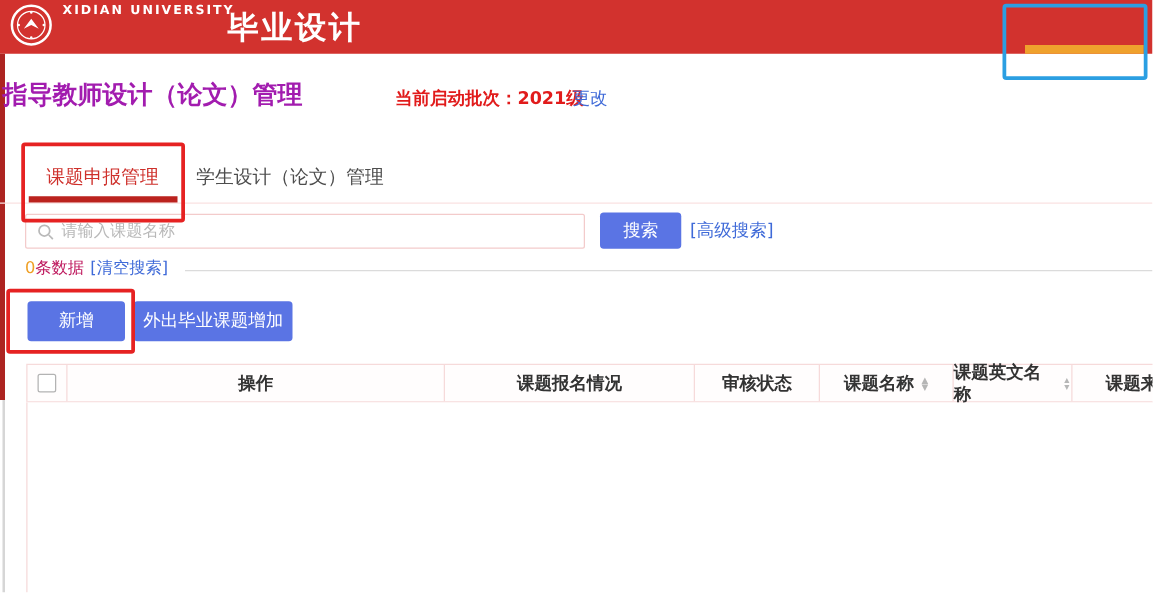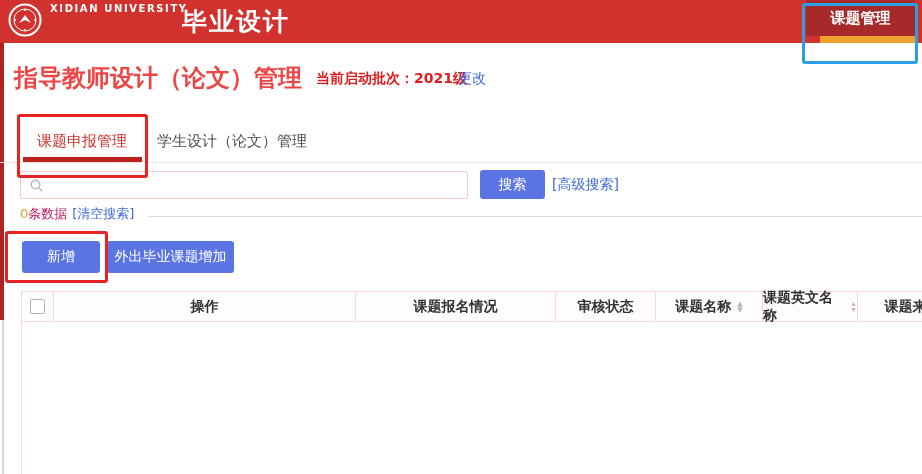--- a/index.html
+++ b/index.html
@@ -20,21 +20,21 @@
   .nav-underline { position:absolute; left:820px; top:36px; width:95px; height:7px; background:#efa12d; }
   
   .ann { position:absolute; border:3px solid; border-radius:3px; z-index:50; pointer-events:none; }
   .ann-blue { left:802px; top:3px; width:116px; height:61px; border-color:#2b9fe2; }
   .ann-tab  { left:17px;  top:114px; width:131px; height:64px; border-color:#e62222; }
   .ann-add  { left:5px;   top:231px; width:103px; height:52px; border-color:#e62222; }
   
   .left-strip { position:absolute; left:0; top:43px; width:4px; height:277px; background:#ad2421; }
   .left-line  { position:absolute; left:2px; top:320px; width:2px; height:154px; background:#d6d6d6; }
   
-  .page-title { position:absolute; left:14px; top:62px; font-size:24px; font-weight:bold; color:#ef4444; }
+  .page-title { position:absolute; left:2px; top:62px; font-size:20px; font-weight:bold; color:#a21caf; }
   .batch { position:absolute; left:316px; top:70px; font-size:14px; font-weight:bold; color:#e11b1b; }
   .change-link { position:absolute; left:458px; top:70px; font-size:14px; color:#3f6ad8; cursor:pointer; }
   
   .tabbar-line { position:absolute; left:0; top:162px; width:922px; height:1px; background:#fae2e2; }
   .tab { position:absolute; top:132px; font-size:15px; cursor:pointer; }
   .tab-active { left:37px; color:#ce302b; }
   .tab-underline { position:absolute; left:23px; top:157px; width:119px; height:5px; background:#bb221e; }
   .tab-normal { left:157px; color:#4d4d4d; }
   
   .search-box { position:absolute; left:20px; top:171px; width:448px; height:28px;
@@ -79,43 +79,41 @@
     <path d="M11 20 L17 12 L23 20 L17 17 Z" fill="#ffffff"></path>
     <circle cx="17" cy="7" r="1" fill="#ffffff"></circle>
     <circle cx="7" cy="17" r="1" fill="#ffffff"></circle>
     <circle cx="27" cy="17" r="1" fill="#ffffff"></circle>
     <circle cx="17" cy="27" r="1" fill="#ffffff"></circle>
   </svg>
   <div class="logo-text">
     <div class="uni-en">XIDIAN UNIVERSITY</div>
   </div>
   <div class="app-title">毕业设计</div>
-  <div class="nav-item">
-    <span>课题管理</span>
-  </div>
 </div>
 <div class="nav-underline"></div>
 
 <div class="left-strip"></div>
 <div class="left-line"></div>
 
 <div class="page-title">指导教师设计（论文）管理</div>
 <div class="batch">当前启动批次：2021级</div>
 <div class="change-link">更改</div>
 
 <div class="tabbar-line"></div>
 <div class="tab tab-active">课题申报管理</div>
 <div class="tab-underline"></div>
 <div class="tab tab-normal">学生设计（论文）管理</div>
 
 <div class="search-box">
   <svg width="13" height="13" viewBox="0 0 13 13">
     <circle cx="5.5" cy="5.5" r="4.3" fill="none" stroke="#b9b9b9" stroke-width="1.4"></circle>
     <line x1="9" y1="9" x2="12.3" y2="12.3" stroke="#b9b9b9" stroke-width="1.4"></line>
   </svg>
+  <input class="search-input" type="text" placeholder="请输入课题名称" style="">
 </div>
 <button class="btn search-btn">搜索</button>
 <div class="adv-link">[高级搜索]</div>
 
 <div class="count-row"><span class="count-num">0</span><span class="count-suffix">条数据</span><span class="clear-link">[清空搜索]</span></div>
 <div class="count-divider"></div>
 
 <button class="btn add-btn">新增</button>
 <button class="btn ext-btn">外出毕业课题增加</button>
 

